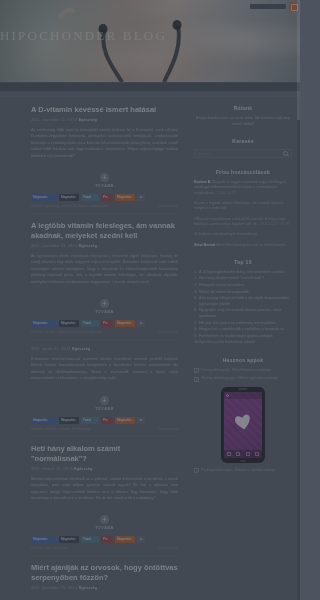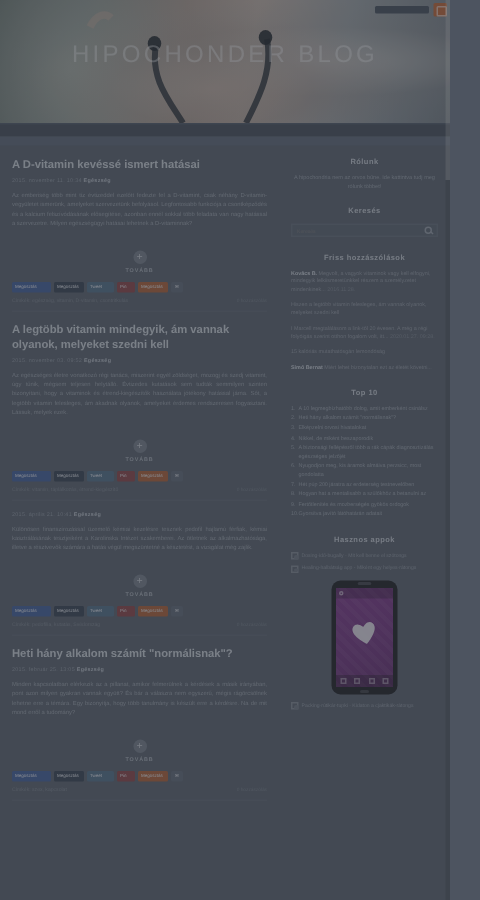--- a/index.html
+++ b/index.html
@@ -38,26 +38,27 @@
       linear-gradient(100deg, #5d6d62 0%, #7e8a80 18%, #b99d8c 40%, #c9b2a2 55%, #9aa0a2 75%, #6f7880 100%);
     filter: saturate(0.8);
   }
   .hero-stetho {
     position: absolute; inset: 0;
   }
   .hero-title {
     position: absolute;
     left: 0; right: 0;
     top: 28px;
-    text-align: center;
-    font-size: 16px;
+    text-align: left;
+    font-size: 13px;
     letter-spacing: 2.2px;
     color: rgba(255,255,255,0.42);
     font-weight: 400;
     white-space: nowrap;
+    font-family: Liberation Serif, serif;
   }
   .topbar {
     position: absolute;
     top: 2px; right: 2px;
     display: flex;
     align-items: center;
     gap: 3px;
     z-index: 20;
   }
   .top-search {
@@ -91,21 +92,21 @@
   }
 
   
   .content {
     display: flex;
     padding: 0;
     height: 503px;
   }
   .main-col {
     width: 190px;
-    padding: 8px 12px 0 8px;
+    padding: 8px 12px 0 31px;
   }
   .side-col {
     width: 110px;
     padding: 8px 8px 0 4px;
   }
 
   
   .article { margin-bottom: 5px; }
   .article-title {
     font-size: 7.5px;
@@ -417,21 +418,21 @@
           <div class="sbtn mail">✉</div>
         </div>
         <div class="article-foot">
           <div class="foot-tags">Címkék: egészség, vitamin, D-vitamin, csontritkulás</div>
           <div class="comment-link">0 hozzászólás</div>
         </div>
         <div class="divider"></div>
       </div>
 
       <div class="article">
-        <div class="article-title">A legtöbb vitamin mindegyik, ám vannak olyanok, melyeket szedni kell</div>
+        <div class="article-title">A legtöbb vitamin felesleges, ám vannak akadnak, melyeket szedni kell</div>
         <div class="article-meta">
           <span>2015. november 03. 09:52</span>
           <span class="cat">Egészség</span>
         </div>
         <div class="article-body">Az egészséges életre vonatkozó régi tanács, miszerint egyél zöldséget, mozogj és szedj vitamint, úgy tűnik, mégsem teljesen helytálló. Évtizedes kutatások sem tudták semmilyen szinten bizonyítani, hogy a vitaminok és étrend-kiegészítők használata jótékony hatással járna. Sőt, a legtöbb vitamin felesleges, ám akadnak olyanok, amelyeket érdemes rendszeresen fogyasztani. Lássuk, melyek ezek.</div>
         <div class="more">
           <div class="more-circle">+</div>
           <div class="more-label">TOVÁBB</div>
         </div>
         <div class="share-row">
@@ -493,20 +494,28 @@
           <div class="sbtn gp">Megosztás</div>
           <div class="sbtn mail">✉</div>
         </div>
         <div class="article-foot">
           <div class="foot-tags">Címkék: szex, kapcsolat</div>
           <div class="comment-link">0 hozzászólás</div>
         </div>
         <div class="divider"></div>
       </div>
 
+      <div class="article">
+        <div class="article-title">Miért ajánlják az orvosok, hogy öntöttvas serpenyőben főzzön?</div>
+        <div class="article-meta">
+          <span>2015. december 19. 09:52</span>
+          <span class="cat">Egészség</span>
+        </div>
+
+      </div>
 
     </div>
 
     <div class="side-col">
 
       <div class="widget">
         <div class="widget-title">Rólunk</div>
         <div class="widget-text">A hipochondria nem az orvos bűne. Ide kattintva tudj meg rólunk többet!</div>
       </div>
 

